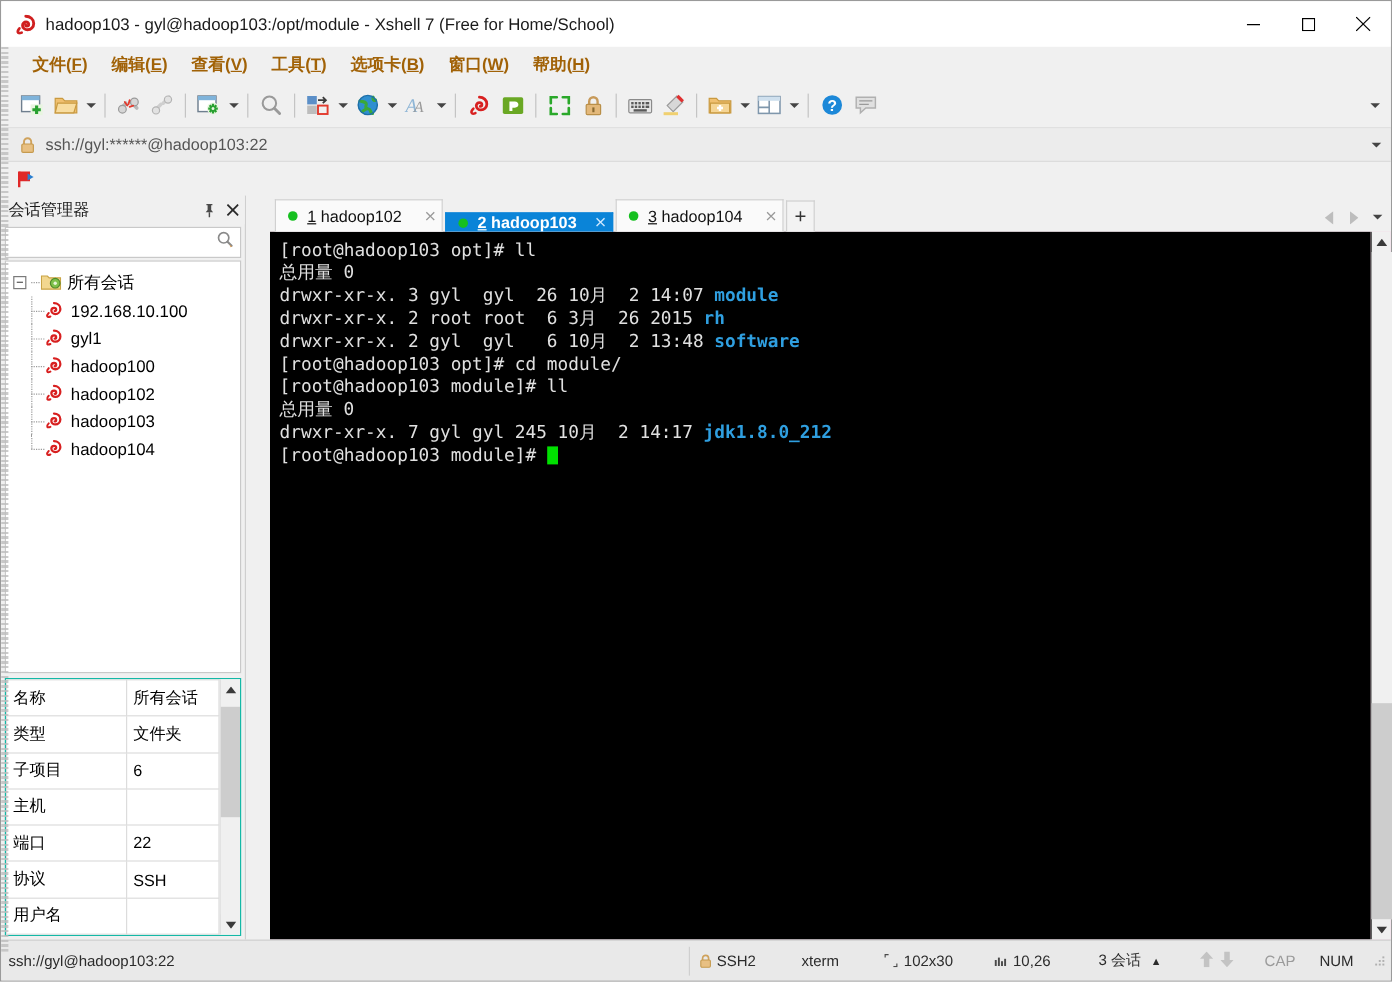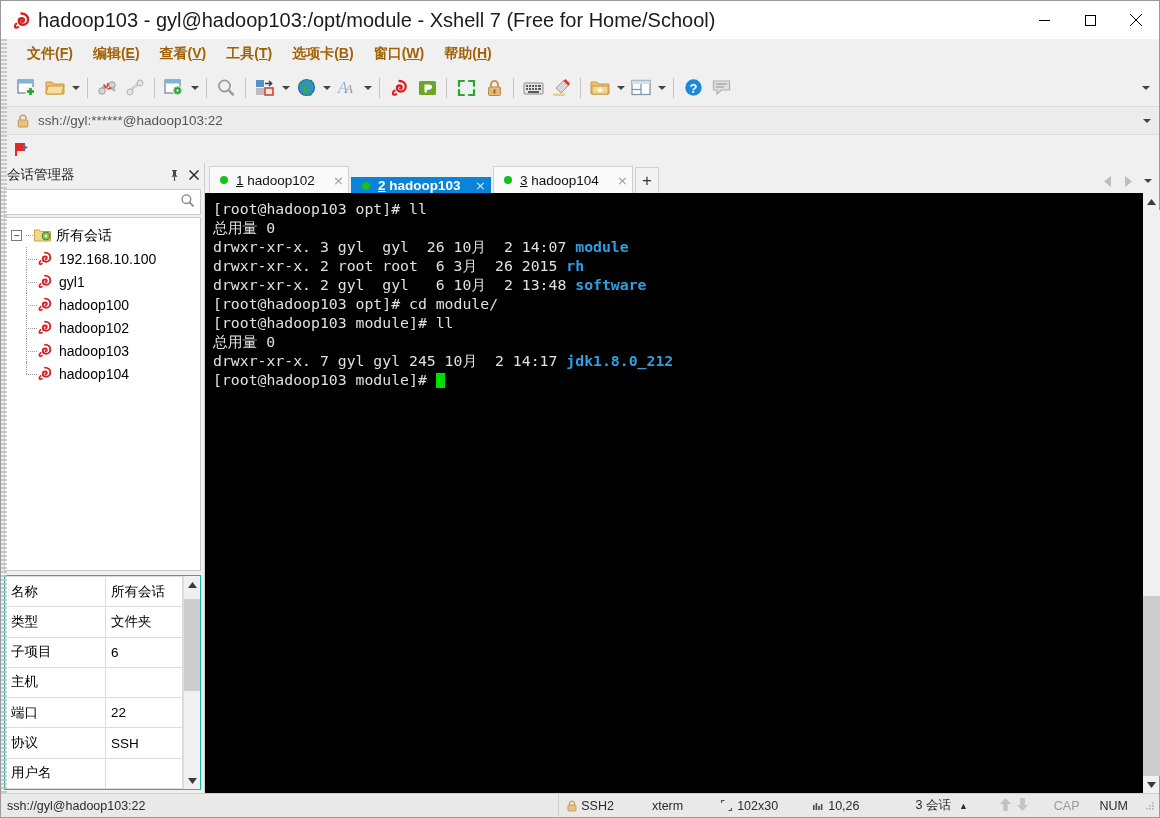--- a/index.html
+++ b/index.html
@@ -23,21 +23,21 @@
     background: #ffffff;
     display: flex; align-items: center;
     position: relative;
   }
   .titlebar .appicon {
     margin-left: 11px; margin-right: 8px;
     width: 18px; height: 18px;
     display: flex; align-items: center; justify-content: center;
   }
   .titlebar .ttl {
-    font-size: 20px; color: #1b1b1b; white-space: nowrap;
+    font-size: 14px; color: #1b1b1b; white-space: nowrap;
   }
   .wincontrols { position: absolute; right: 0; top: 0; height: 38px; display: flex; }
   .wc { width: 46px; height: 38px; display: flex; align-items: center; justify-content: center; }
   .wc svg { display:block; }
 
   
   .menubar {
     height: 30px; min-height: 30px;
     background: #f0f0f0;
     display: flex; align-items: center;
@@ -163,21 +163,21 @@
   .proptable td.k { width: 100px; }
   .propscroll {
     width: 17px; background: #f0f0f0; border-left: 1px solid #dcdcdc;
     display: flex; flex-direction: column; align-items: center;
   }
   .ps-arrow { height: 17px; width: 17px; display: flex; align-items: center; justify-content: center; }
   .ps-track { flex: 1; width: 17px; position: relative; background: #f0f0f0; }
   .ps-thumb { position: absolute; left: 0; right: 0; top: 6px; height: 92px; background: #cdcdcd; }
 
   
-  .termpane { flex: 1; display: flex; flex-direction: column; min-width: 0; background: #f0f0f0; }
+  .termpane { flex: 1; display: flex; flex-direction: column; min-width: 0; background: #f0f0f0; margin-left: 20px; }
   .tabbar {
     height: 30px; min-height: 30px;
     display: flex; align-items: flex-end;
     background: #f0f0f0; padding-left: 4px; position: relative;
   }
   .tab {
     height: 27px; display: flex; align-items: center;
     background: #fafafa; border: 1px solid #d0d0d0; border-bottom: none;
     padding: 0 4px 0 10px; margin-right: 2px; min-width: 140px;
   }
@@ -218,21 +218,21 @@
     width: 17px; min-width: 17px; background: #f0f0f0;
     display: flex; flex-direction: column; align-items: center;
     border-left: 1px solid #000;
   }
   .ts-arrow { height: 17px; width: 17px; display: flex; align-items: center; justify-content: center; }
   .ts-track { flex: 1; width: 17px; position: relative; background: #f0f0f0; }
   .ts-thumb { position: absolute; left: 0; right: 0; bottom: 0; height: 180px; background: #cdcdcd; }
 
   
   .statusbar {
-    height: 24px; min-height: 24px;
+    height: 34px; min-height: 24px;
     background: #e9e9e9; border-top: 1px solid #d0d0d0;
     display: flex; align-items: center; font-size: 12.5px; color: #2b2b2b;
   }
   .sb-cell { padding: 0 8px; display: flex; align-items: center; white-space: nowrap; justify-content: flex-end; }
   .sb-left { flex: 1; border-right: 1px solid #cfcfcf; height: 24px; display: flex; align-items: center; padding-left: 6px; }
   .sb-gray { color: #9b9b9b; }
 
   .grip-strip {
     position: absolute; left: 0; top: 38px; width: 6px; bottom: 24px;
     background: repeating-linear-gradient(180deg,#bdbdbd 0 2px,transparent 2px 4px);
@@ -753,21 +753,21 @@
               <rect x="1" y="5" width="1.6" height="5"></rect>
               <rect x="3.6" y="3" width="1.6" height="7"></rect>
               <rect x="6.2" y="6" width="1.6" height="4"></rect>
               <rect x="8.8" y="4" width="1.6" height="6"></rect>
             </g>
         </svg>
       </span>
       <span>10,26</span>
     </div>
 
-    <div class="sb-cell" style="margin-left:40px">
+    <div class="sb-cell" style="margin-left:24px">
       <span>3 会话</span>
       <span style="margin-left:8px;font-size:9px">▲</span>
     </div>
 
     <div class="sb-cell" style="margin-left:16px;gap:6px">
       <span>
         <svg width="11" height="13" viewBox="0 0 11 13">
             <path d="M5.5 0L11 6H7.8v7H3.2V6H0z" fill="#c3c3c3"></path>
           </svg>
       </span>

